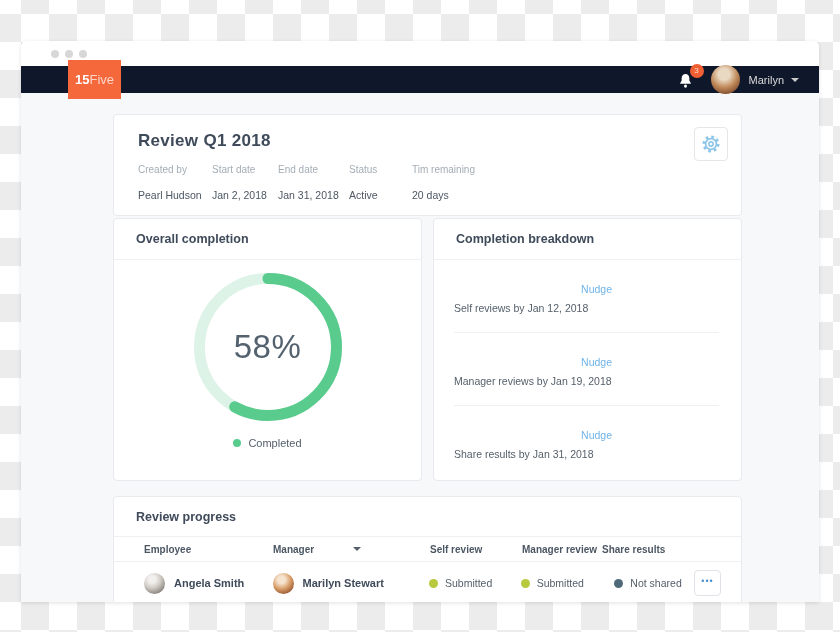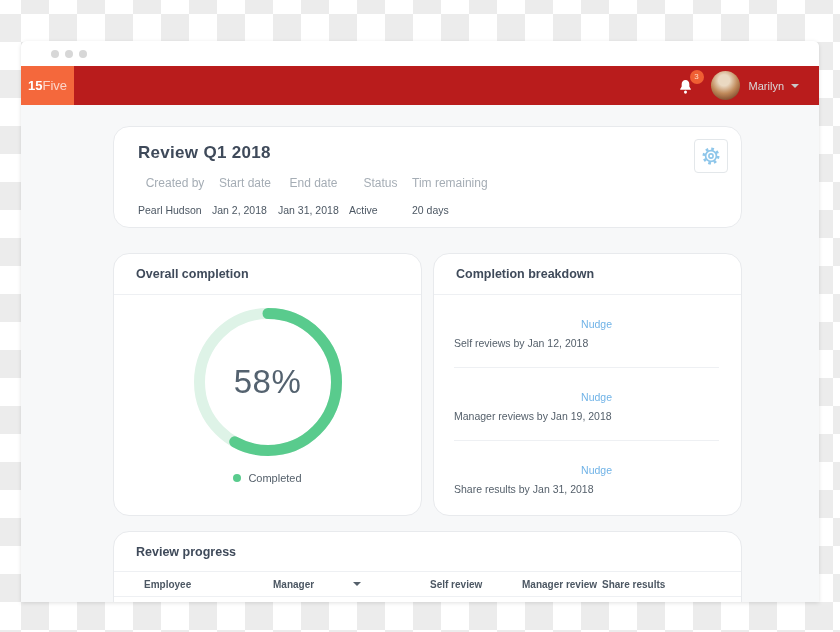--- a/index.html
+++ b/index.html
@@ -15,47 +15,47 @@
   }
   .window {
     position:absolute; left:21px; top:41px; width:798px; height:561px;
     border-radius:6px 6px 0 0; overflow:hidden; background:#f7f8f9;
     box-shadow:0 1px 4px rgba(0,0,0,.12);
   }
   
   .titlebar { height:25px; background:#fff; display:flex; align-items:center; padding-left:30px; gap:6px; }
   .tdot { width:8px; height:8px; border-radius:50%; background:#d7d7d7; }
   
-  .appbar { height:39px; background:#b91c1c; display:flex; align-items:center; }
+  .appbar { height:27px; background:#0f172a; display:flex; align-items:center;padding-left:47px; }
   .logo { width:53px; height:39px; background:#f4683c; display:flex; align-items:center; justify-content:center; font-size:13px; color:#fff; }
   .logo .b1 { font-weight:700; }
   .logo .b2 { font-weight:400; opacity:.72; }
   .appbar-right { margin-left:auto; display:flex; align-items:center; padding-right:20px; }
   .bell-wrap { position:relative; width:20px; height:20px; margin-right:14px; }
   .bell-wrap svg { position:absolute; left:0; bottom:0; }
   .badge { position:absolute; top:-6px; right:-7px; width:14px; height:14px; border-radius:50%; background:#ef5f33;
            color:#ffd9c2; font-size:8px; display:flex; align-items:center; justify-content:center; }
   .avatar-lg { width:29px; height:29px; border-radius:50%; margin-right:9px;
     background:radial-gradient(circle at 45% 32%, #ead9c2 0 22%, #c08a5b 52%, #7d4a2c 82%, #5b3118 100%); }
   .user-name { color:#dadada; font-size:11px; }
   .caret-down { width:0; height:0; border-left:4px solid transparent; border-right:4px solid transparent; border-top:4px solid #c9c9c9; margin-left:7px; }
   
   .content { height:497px; padding:21px 77px 0 92px; }
-  .card { background:#fff; border:1px solid #e8eaed; border-radius:16px; }
+  .card { background:#fff; border:1px solid #e8eaed; border-radius:4px; }
   
   .header-card { position:relative; height:102px; padding:0 24px; }
   .review-title { margin-top:16px; font-size:17px; font-weight:600; color:#3f4a5a; letter-spacing:.3px; }
   .meta { display:flex; margin-top:13px; }
-  .meta-field .meta-label { font-size:12px; color:#a5adb5;text-align:center; }
+  .meta-field .meta-label { font-size:10px; color:#a5adb5; }
   .meta-field .meta-value { font-size:10.5px; color:#4c5763; margin-top:14px; }
   .meta-field.f0 { width:74px; } .meta-field.f1 { width:66px; } .meta-field.f2 { width:71px; } .meta-field.f3 { width:63px; }
   .gear-btn { position:absolute; right:13px; top:12px; width:34px; height:34px; background:#fff;
               border:1px solid #e3e7ea; border-radius:4px; display:flex; align-items:center; justify-content:center; cursor:pointer; }
   
-  .cards-row { display:flex; gap:11px; margin-top:25px; }
+  .cards-row { display:flex; gap:11px; margin-top:2px; }
   .half-card { width:309px; height:263px; }
   .card-head { height:41px; border-bottom:1px solid #eef0f3; display:flex; align-items:center; padding-left:22px;
                font-size:12.5px; font-weight:700; color:#3f4a5a; }
   
   .donut-body { display:flex; flex-direction:column; align-items:center; padding-top:12px; }
   .donut-wrap { position:relative; width:150px; height:150px; }
   .donut-center { position:absolute; inset:0; display:flex; align-items:center; justify-content:center;
                   font-size:33px; color:#54626f; letter-spacing:.5px; }
   .legend { display:flex; align-items:center; gap:7px; margin-top:15px; font-size:11px; color:#55606b; }
   .legend-dot { width:8px; height:8px; border-radius:50%; background:#59cb8d; }

